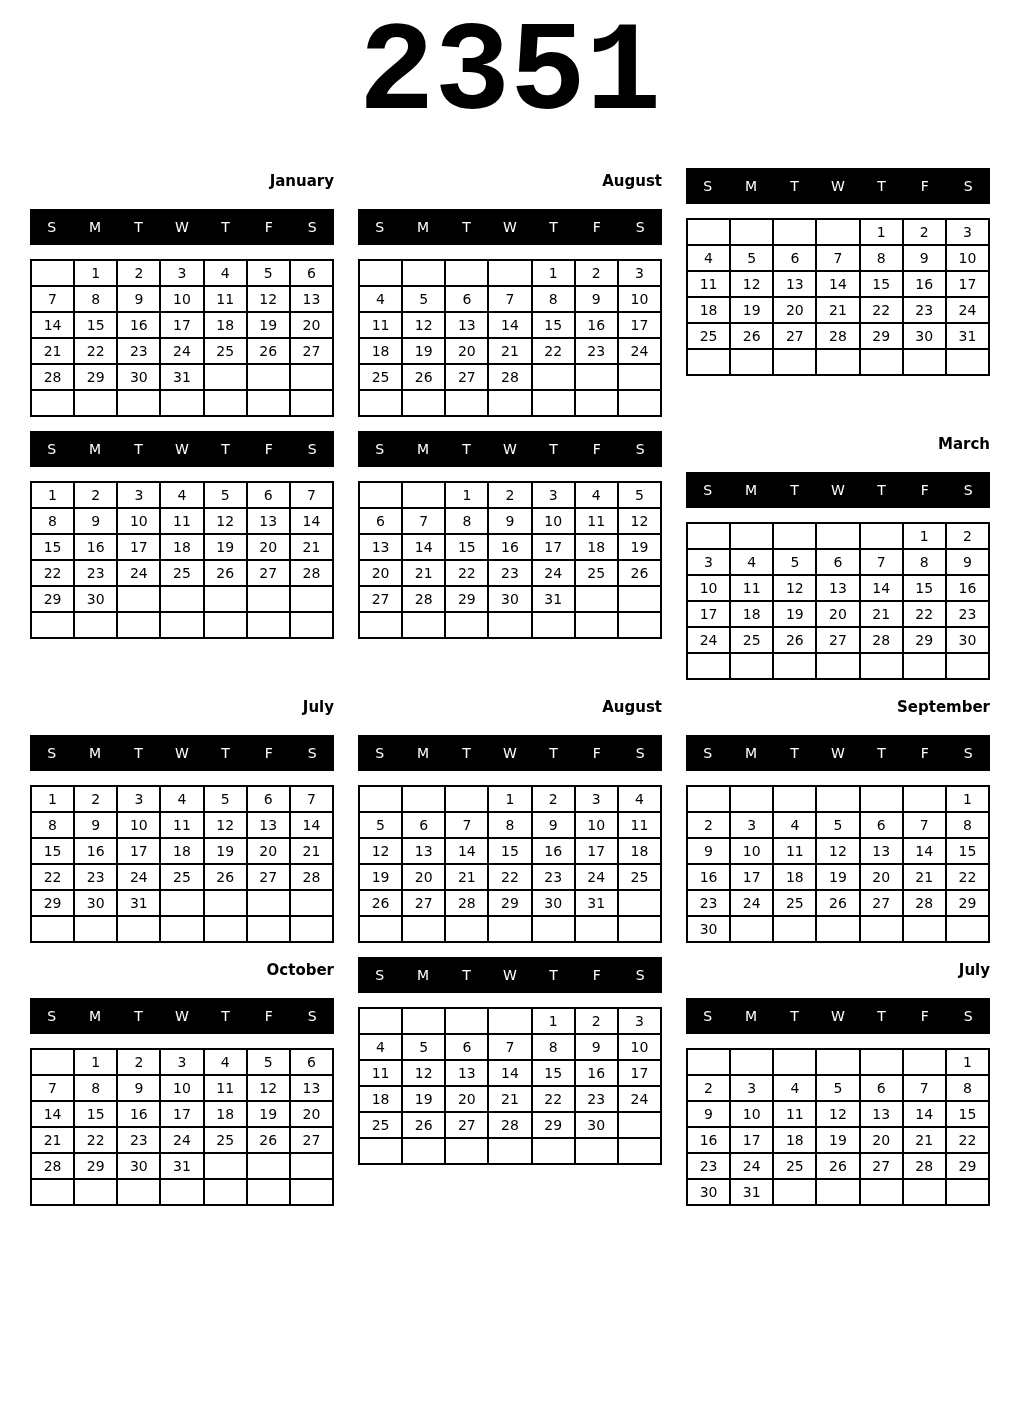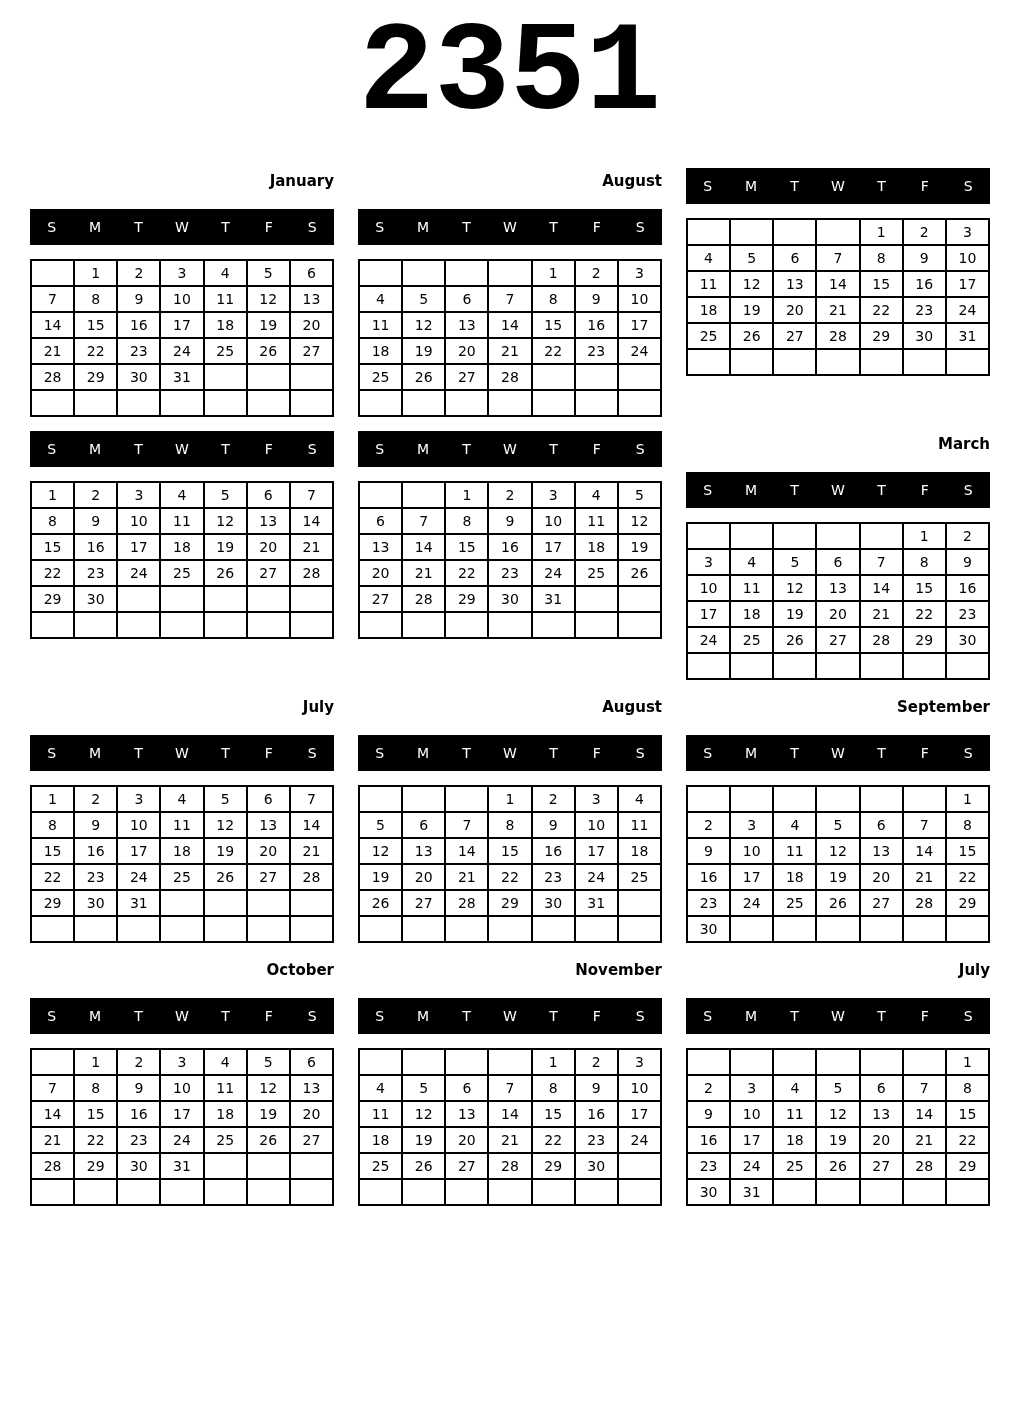--- a/index.html
+++ b/index.html
@@ -762,21 +762,20 @@
               <td></td>
               <td></td>
               <td></td>
               <td></td>
               <td></td>
             </tr>
           </tbody>
         </table>
       </div>
       <div class="month">
-        <div class="month-name">November</div>
         <div class="dow">
           <span>S</span>
           <span>M</span>
           <span>T</span>
           <span>W</span>
           <span>T</span>
           <span>F</span>
           <span>S</span>
         </div>
         <table class="days">

